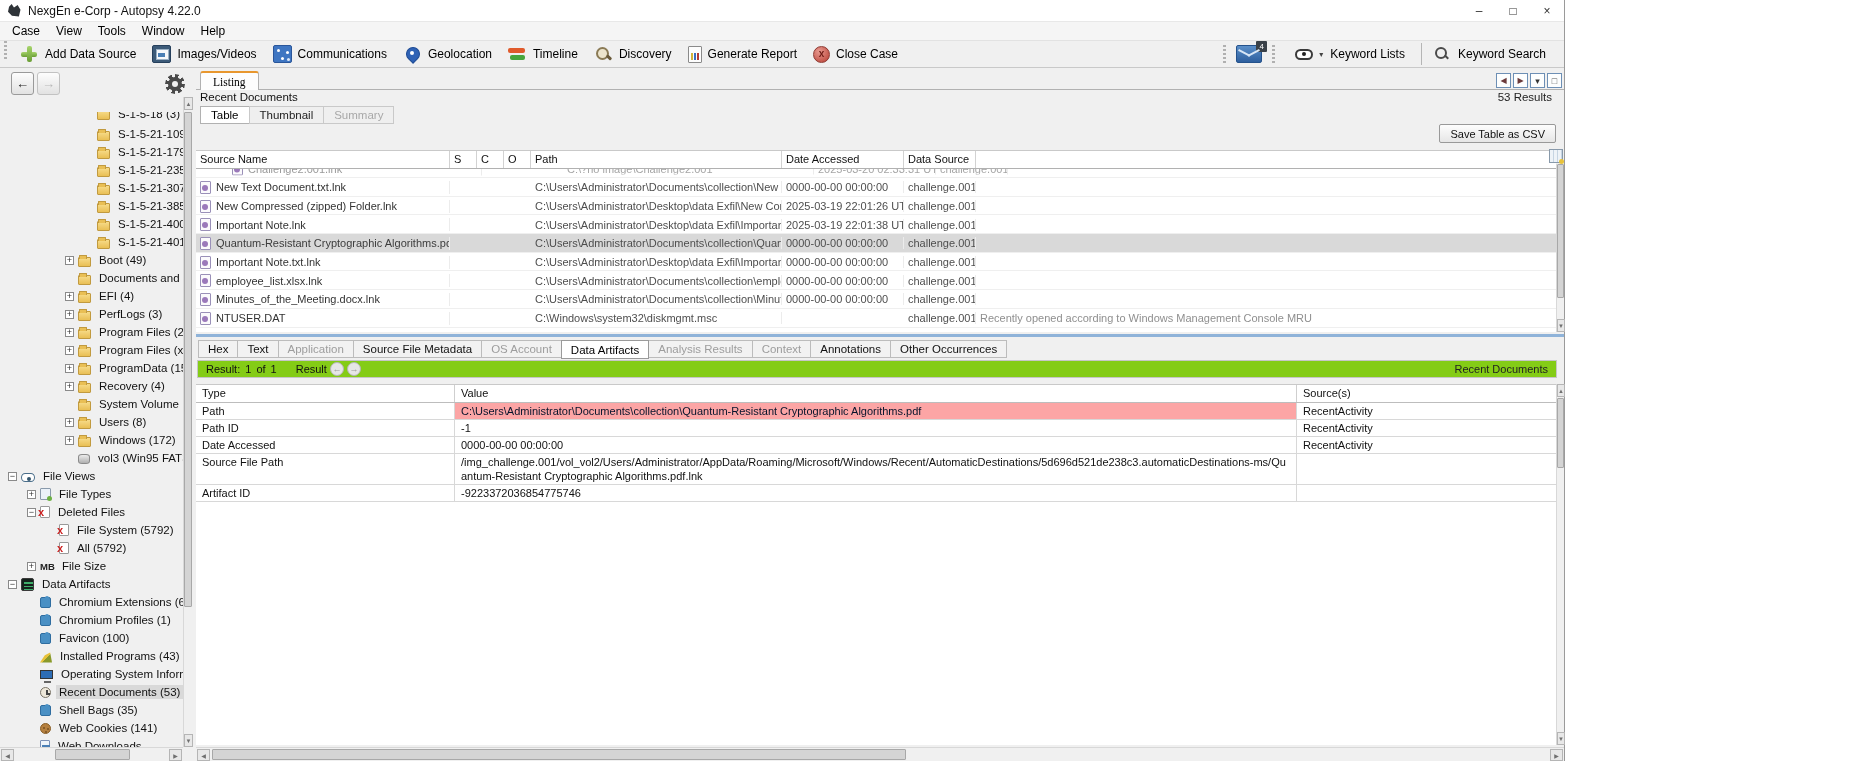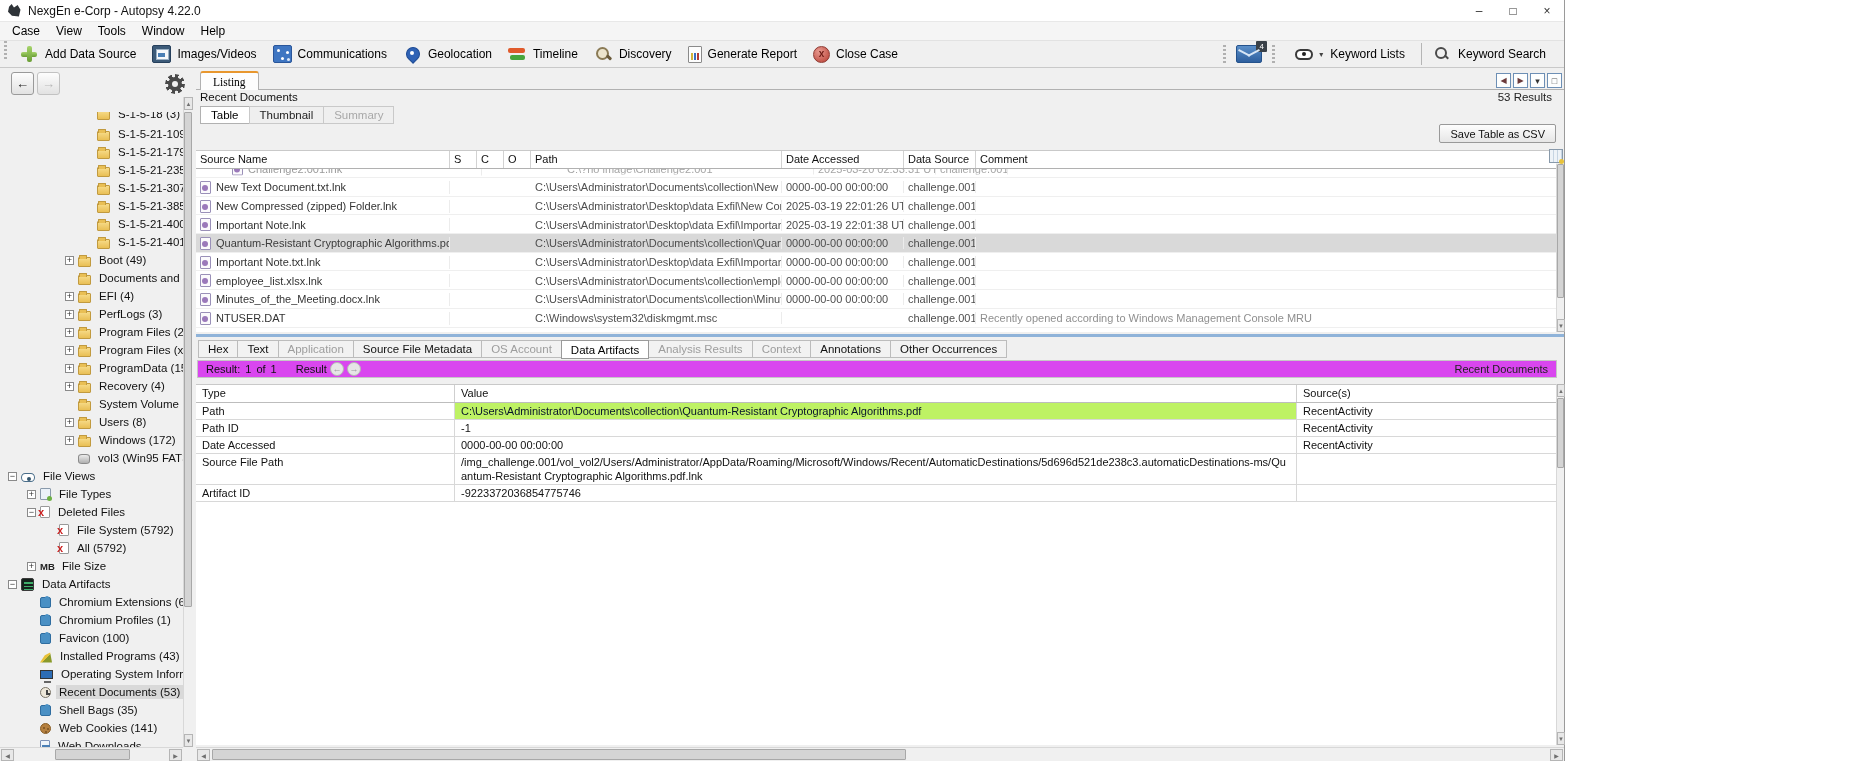--- a/index.html
+++ b/index.html
@@ -98,33 +98,33 @@
   .colbtn::after { content:""; position:absolute; right:-2px; bottom:-2px; width:5px; height:5px; background:#e8c23a; border-radius:50%; }
 
   
   .bluesplit { position:absolute; left:196px; top:334px; width:1368px; height:3px; background:#8fb3d9; }
 
   
   .dtabs { position:absolute; left:198px; top:340px; display:flex; height:18px; }
   .dtab { height:18px; padding:0 9px; display:flex; align-items:center; font-size:11.5px; border:1px solid #bcbcbc; background:#f2f2f2; color:#111; margin-right:-1px; }
   .dtab.active { background:#fff; border-color:#9a9a9a; color:#000; z-index:2; height:19px; }
   .dtab.disabled { color:#9d9d9d; }
-  .resultbar { position:absolute; left:197px; top:360px; width:1360px; height:18px; background:#d946ef; border:1px solid #c6c6c6; display:flex; align-items:center; font-size:11px; color:#111; padding:0 8px; }
+  .resultbar { position:absolute; left:197px; top:360px; width:1360px; height:18px; background:#84cc16; border:1px solid #c6c6c6; display:flex; align-items:center; font-size:11px; color:#111; padding:0 8px; }
   .rb-gap { width:14px; }
   .rb-num { padding:0 5px; }
   .rb-circ { width:14px; height:14px; border-radius:50%; border:1px solid #b5b5b5; background:#e6e6e6; color:#9a9a9a; font-size:9px; display:flex; align-items:center; justify-content:center; margin-left:3px; }
   .rb-ctx { margin-left:auto; color:#222; }
   .dtablewrap { position:absolute; left:196px; top:384px; width:1360px; height:361px; background:#fff; border-top:1px solid #c9c9c9; overflow:hidden; }
   .dhead { display:flex; height:18px; border-bottom:1px solid #bdbdbd; }
   .dhead .hc { font-size:11px; color:#111; padding:2px 6px; border-right:1px solid #cfcfcf; }
   .d-type{width:259px;} .d-value{width:842px;} .d-src{flex:1; border-right:none !important;}
   .drow { display:flex; border-bottom:1px solid #d8d8d8; }
   .dcell { font-size:11px; color:#111; padding:1px 6px; border-right:1px solid #d8d8d8; min-height:15px; line-height:14px; }
   .drow .d-value { word-break:break-all; white-space:normal; }
-  .drow.hl .d-value { background:#bef264; color:#06132b; }
+  .drow.hl .d-value { background:#fca5a5; color:#06132b; }
 
   
   .tree { position:absolute; left:0; top:97px; width:183px; height:650px; overflow:hidden; background:#f0f0f0; padding-top:15px; }
   .trow { display:flex; align-items:center; height:18px; white-space:nowrap; font-size:11.5px; color:#111; padding-left:calc(var(--lvl) * 19px + 8px); }
   .trow.cut-top { height:13px; overflow:hidden; }
   .trow.cut-top > * { transform:translateY(-5px); }
   .trow .tlabel { padding:1px 3px; }
   .trow.sel .tlabel { background:#d9d9d9; }
   .tg { width:9px; height:9px; border:1px solid #8a8a8a; background:#fff; margin-right:4px; position:relative; flex:0 0 auto; }
   .tg::before { position:absolute; left:0; top:-1px; width:7px; text-align:center; font-size:9px; line-height:9px; color:#333; }
@@ -283,21 +283,20 @@
 
   <div class="utable">
     <div class="uhead">
       <span class="hc c-name">Source Name</span>
       <span class="hc c-s">S</span>
       <span class="hc c-c">C</span>
       <span class="hc c-o">O</span>
       <span class="hc c-path">Path</span>
       <span class="hc c-date">Date Accessed</span>
       <span class="hc c-src">Data Source</span>
-      <span class="hc c-comment">Comment</span>
     </div>
     <div>
 
         <div class="trowm cut">
           <div class="rowflex">
             <span class="ucell c-name">
               <span class="ic-lnk"></span>
               <span>Challenge2.001.lnk</span>
             </span>
             <span class="ucell c-s"></span>

